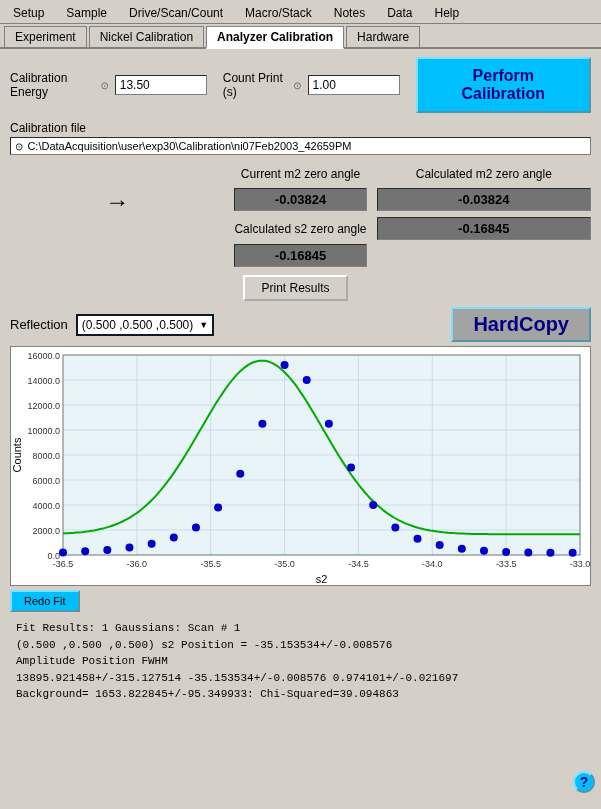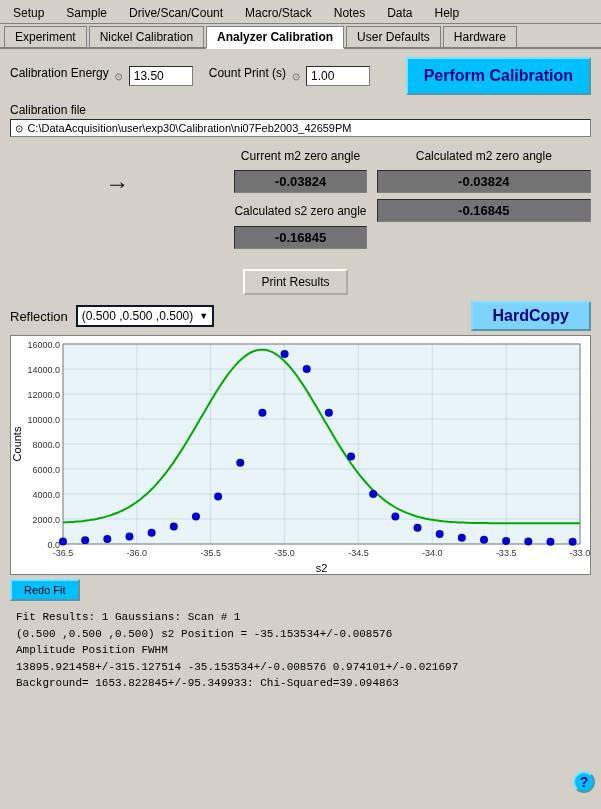--- a/index.html
+++ b/index.html
@@ -91,21 +91,21 @@
       justify-content: center;
       color: #666;
       font-size: 10px;
     }
 
     .text-input {
       background: white;
       border: 1px inset #808080;
       padding: 2px 4px;
       font-size: 12px;
-      width: 64px;
+      width: 92px;
     }
 
     
     .perform-btn {
       background: #00bfff;
       border: 2px outset #80e0ff;
       color: #000080;
       font-size: 16px;
       font-weight: bold;
       padding: 8px 16px;
@@ -128,21 +128,21 @@
       font-size: 11px;
       display: flex;
       align-items: center;
       gap: 4px;
       width: 100%;
     }
 
     
     .zero-angle-section {
       background: #d4d0c8;
-      margin-bottom: 20px;
+      margin-bottom: 8px;
     }
 
     .zero-angle-grid {
       display: grid;
       grid-template-columns: 1fr auto 1fr;
       gap: 4px 10px;
       align-items: center;
       margin-bottom: 6px;
     }
 
@@ -203,24 +203,24 @@
       background: white;
       border: 2px solid #0f172a;
       padding: 2px 4px;
       font-size: 12px;
       display: flex;
       align-items: center;
       gap: 2px;
     }
 
     .hardcopy-btn {
-      background: #7dd3fc;
+      background: #a3a3a3;
       border: 2px outset #80e0ff;
       color: #000080;
-      font-size: 16px;
+      font-size: 20px;
       font-weight: bold;
       padding: 4px 20px;
       cursor: pointer;
       margin-left: auto;
     }
 
     
     .chart-container {
       background: white;
       border: 1px solid #808080;
@@ -277,21 +277,20 @@
   <div class="menu-item">Macro/Stack</div>
   <div class="menu-item">Notes</div>
   <div class="menu-item">Data</div>
   <div class="menu-item">Help</div>
 </div>
 
 <div class="tab-bar">
   <div class="tab-item">Experiment</div>
   <div class="tab-item">Nickel Calibration</div>
   <div class="tab-item active">Analyzer Calibration</div>
-  <div class="tab-item">User Defaults</div>
   <div class="tab-item">Hardware</div>
 </div>
 
 <div class="main-content" style="position:relative; height: 750px;">
 
   <div class="form-row">
     <div class="field-group">
       <span class="field-label">Calibration Energy</span>
       <div class="field-input-wrap">
         <span class="coin-icon">⊙</span>

